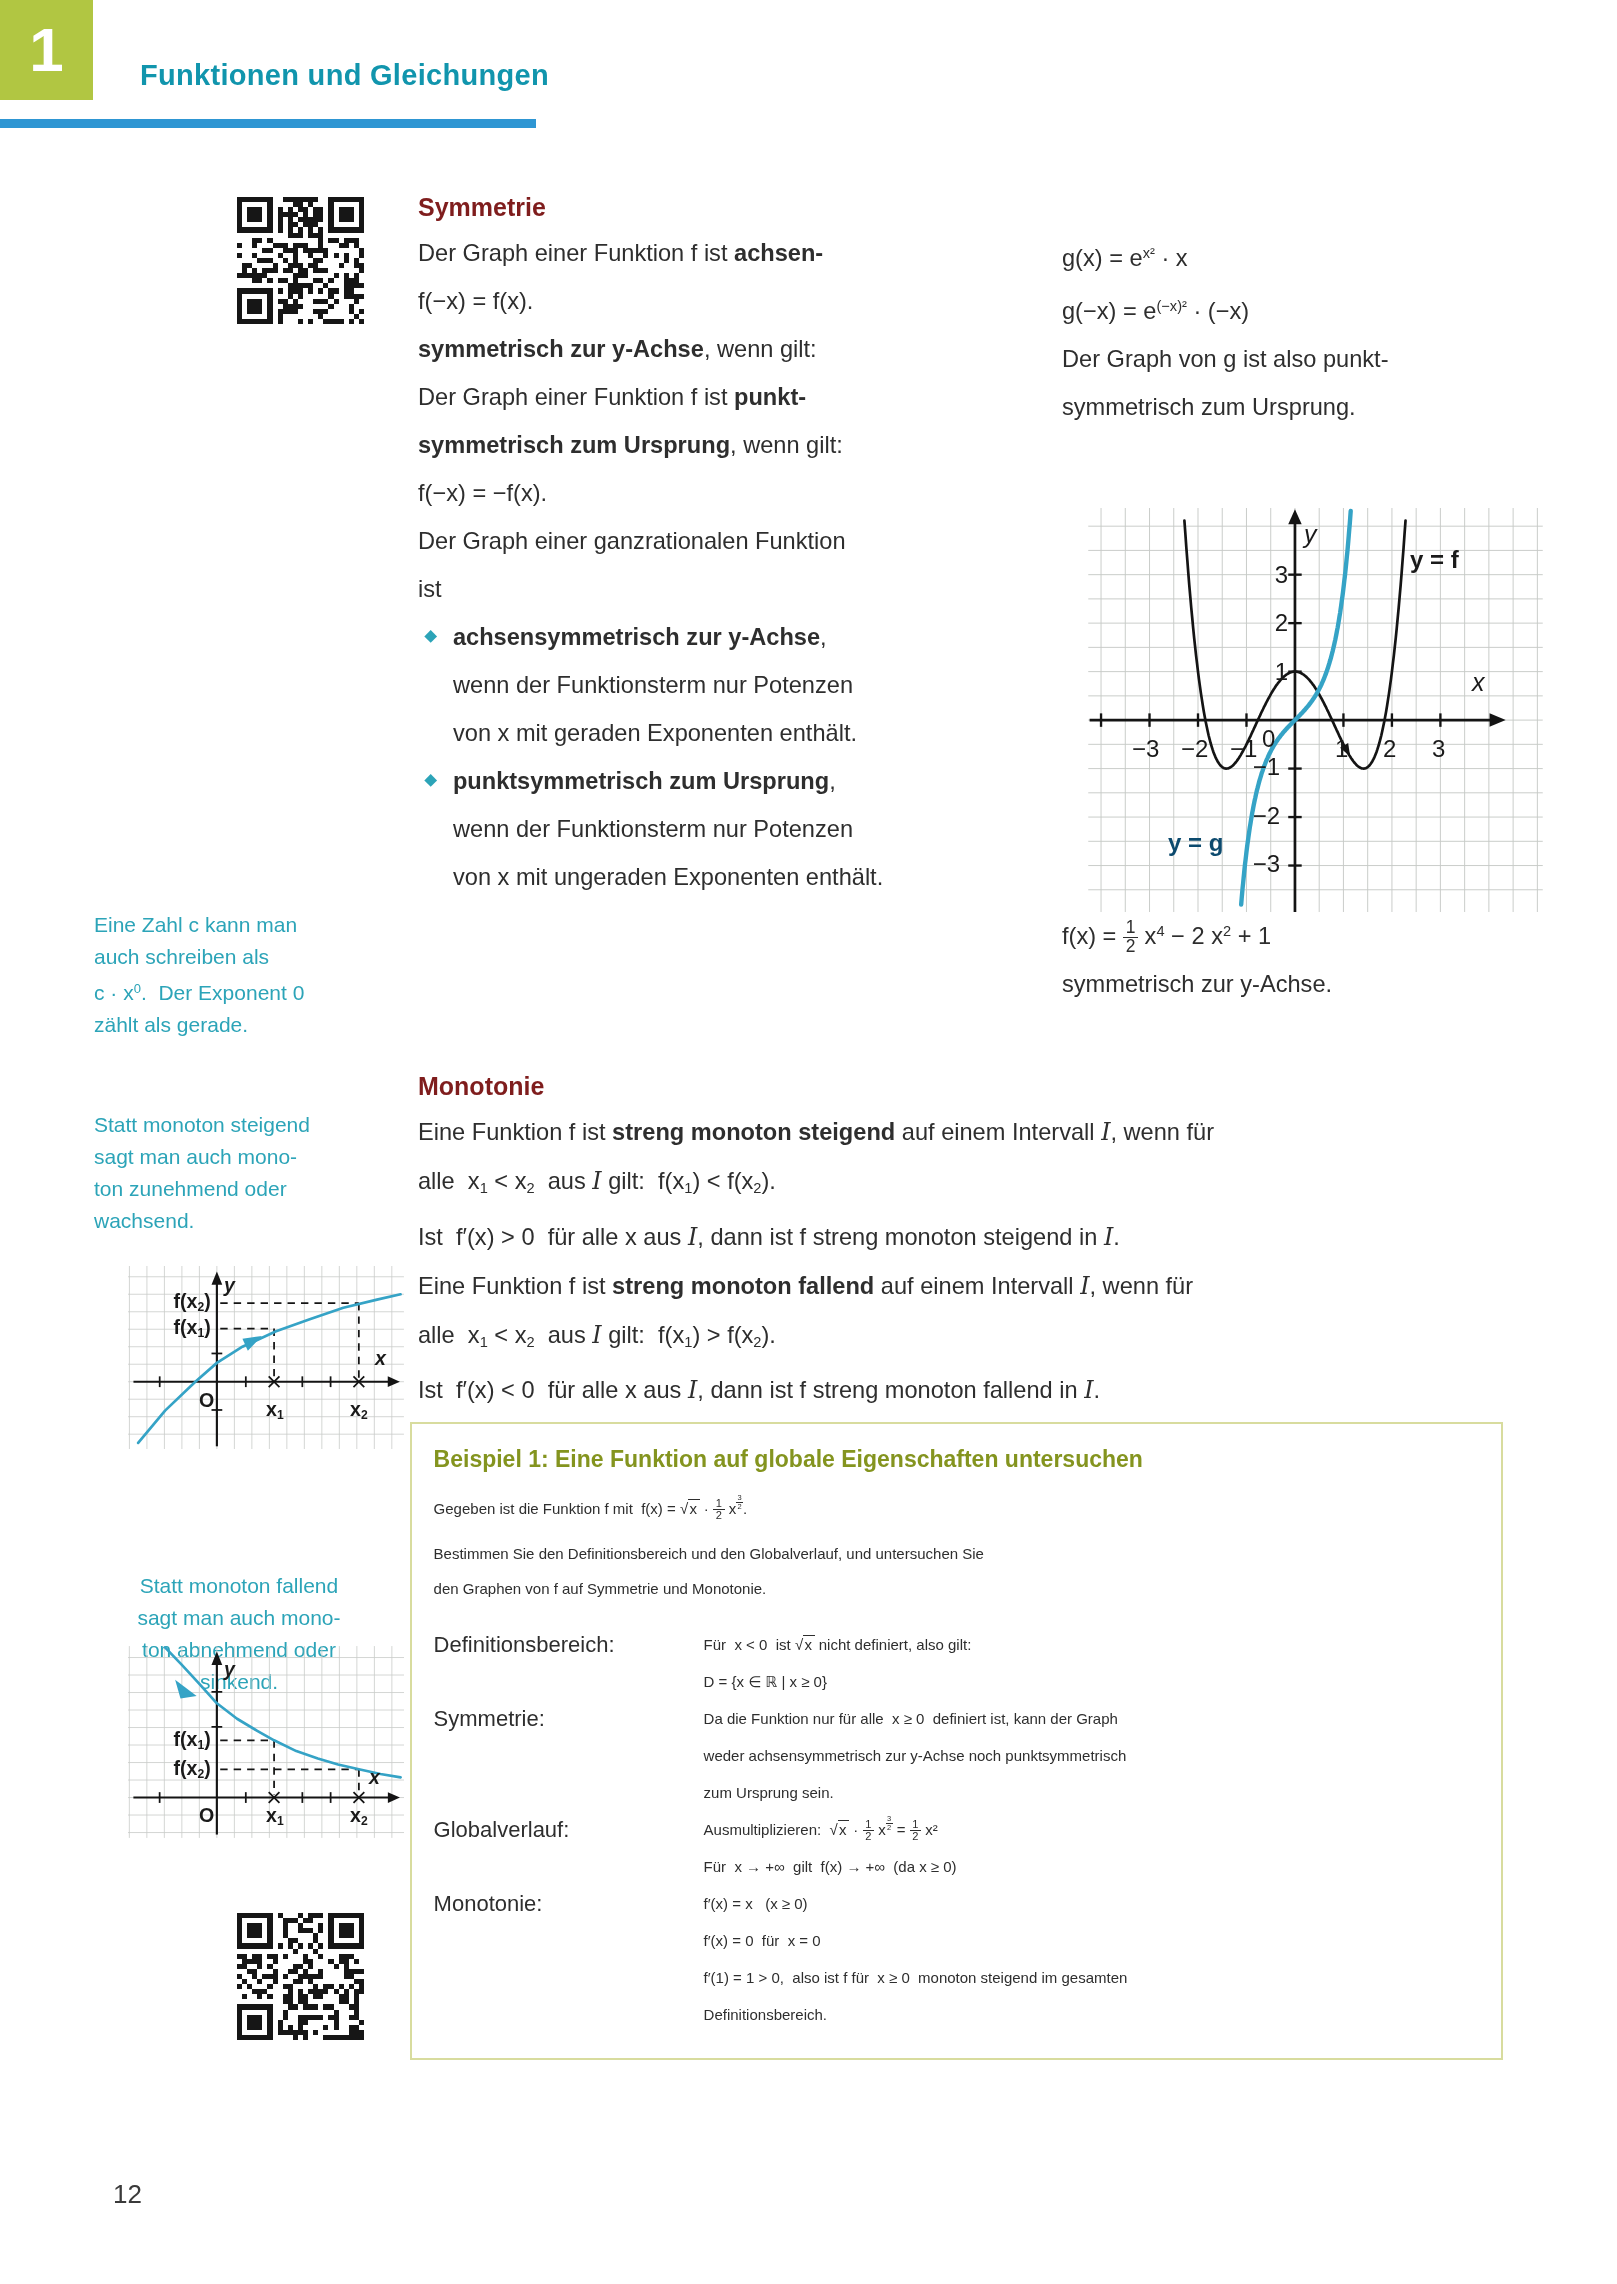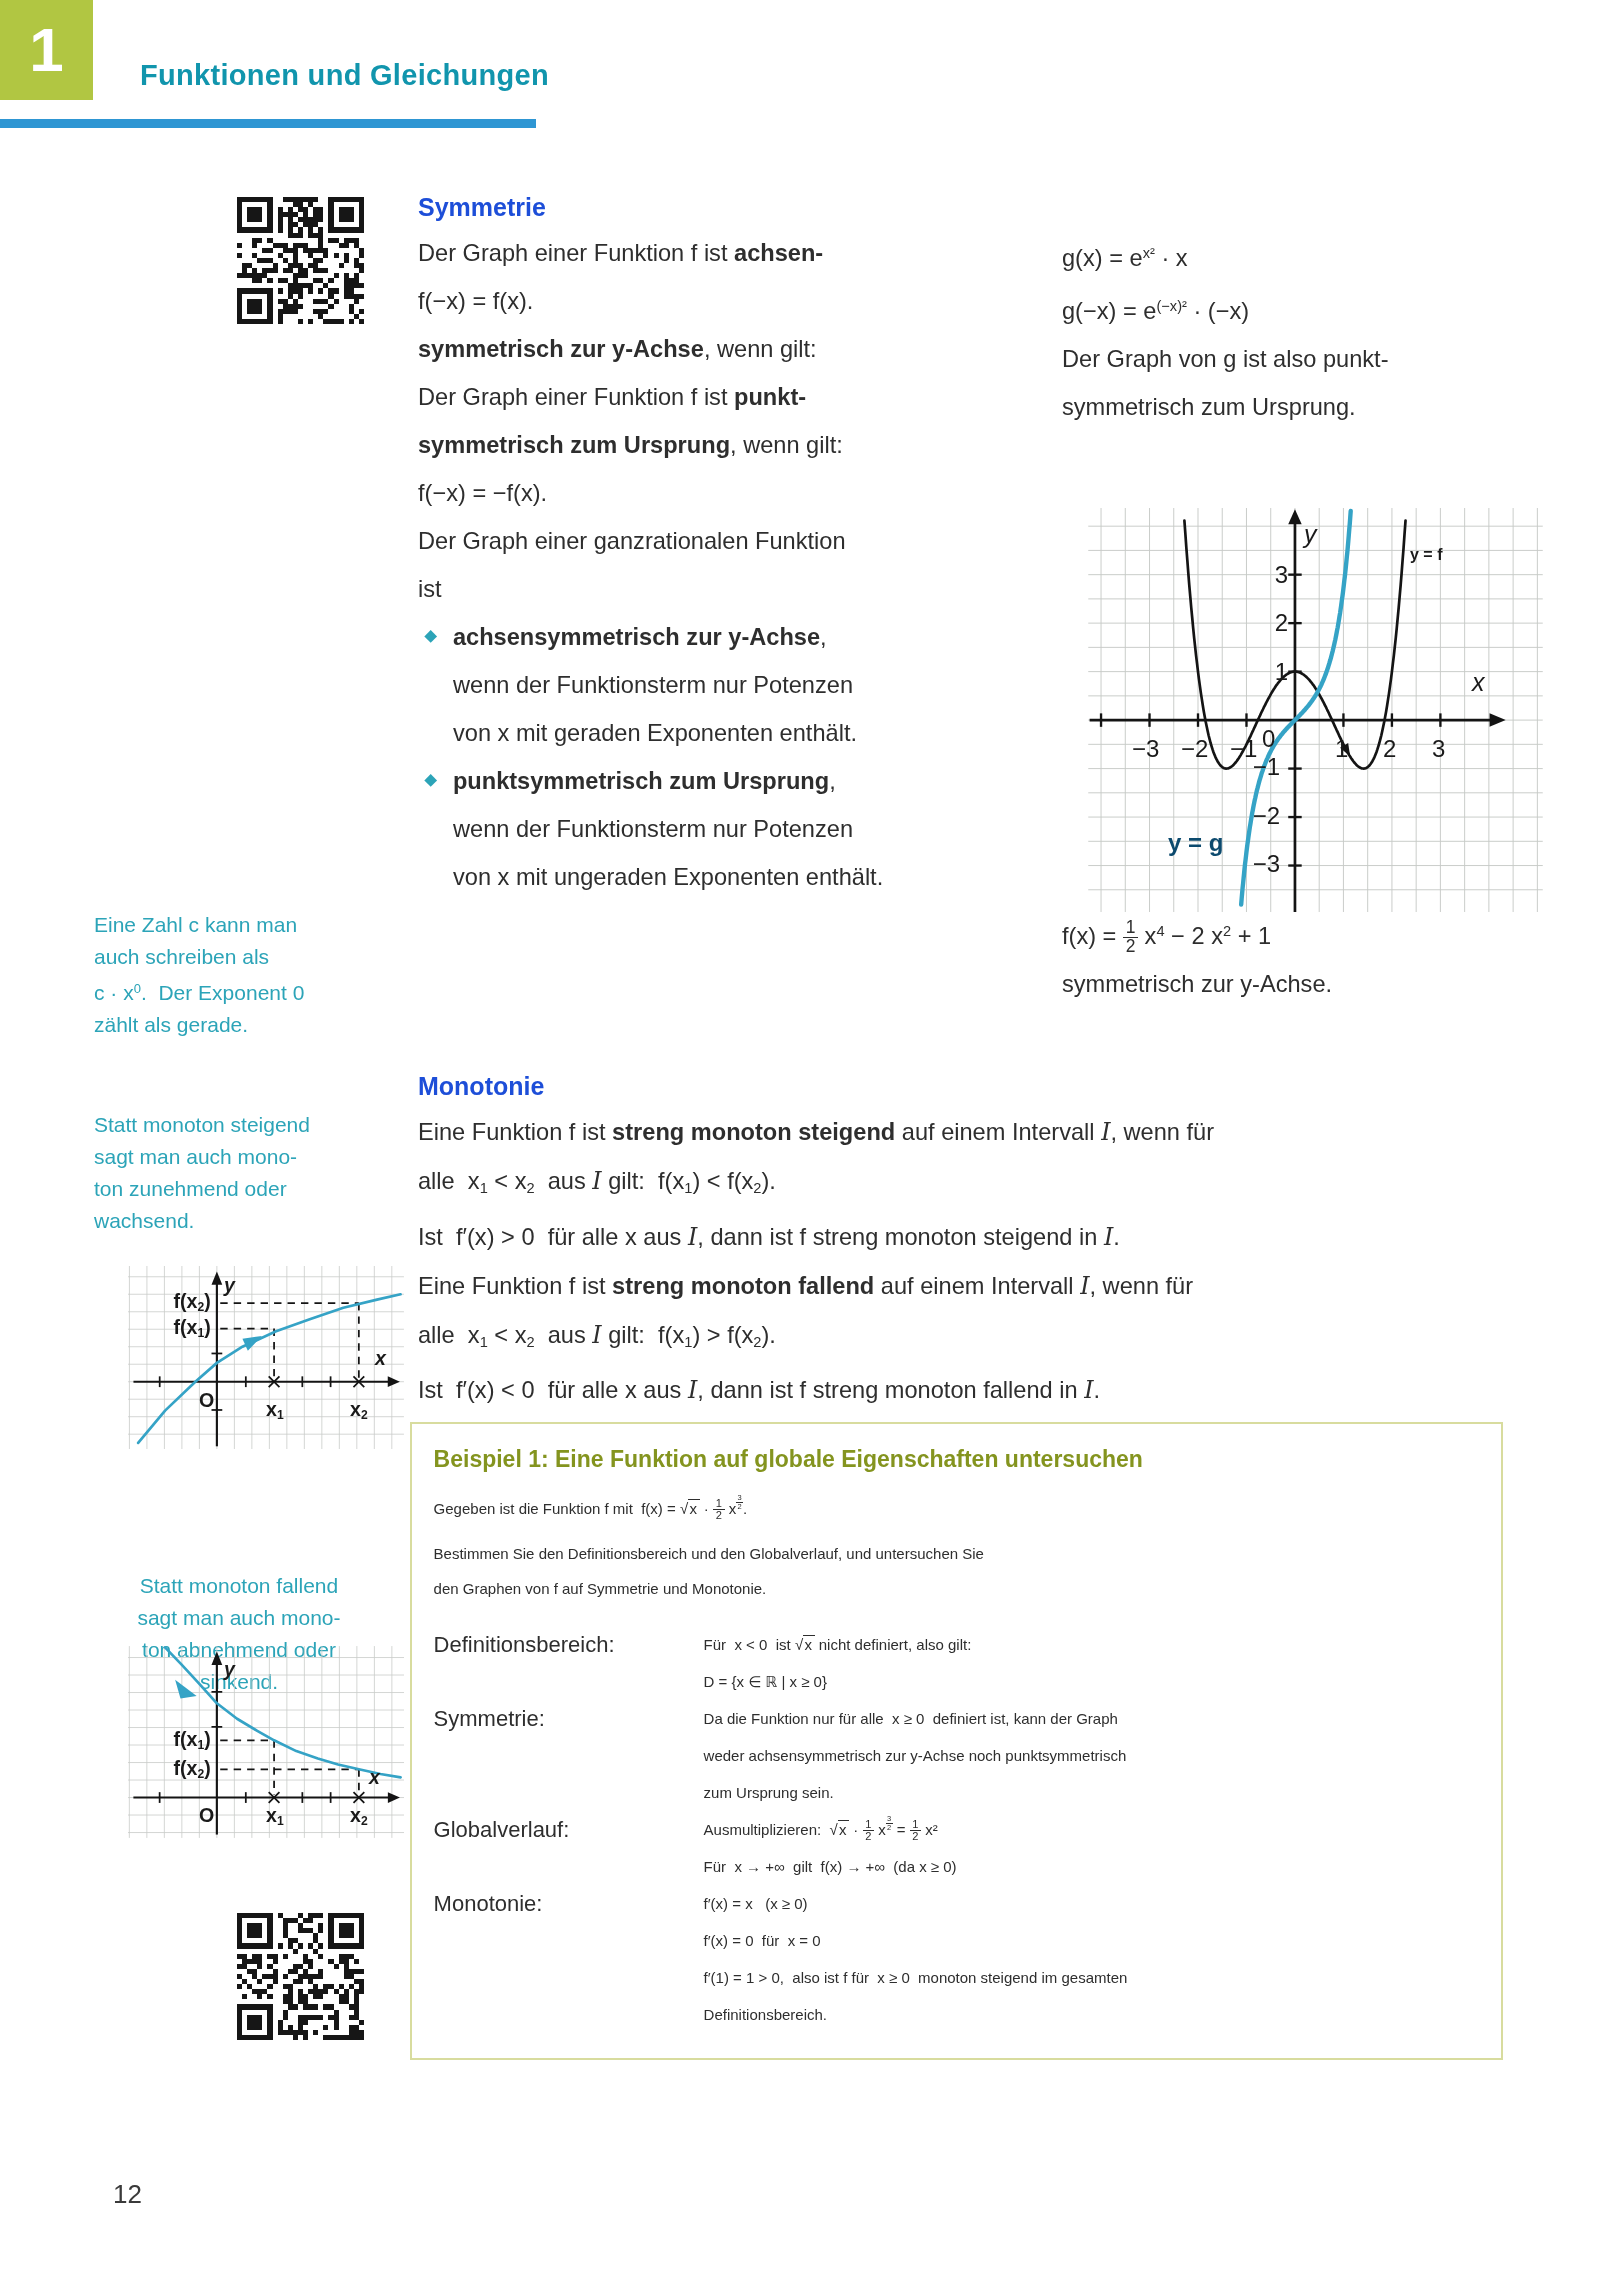--- a/index.html
+++ b/index.html
@@ -12,21 +12,21 @@
   .chapter-box span{color:#fff;font-size:62px;font-weight:bold;line-height:1;}
   .page-title{position:absolute;left:140px;top:59px;font-size:29px;font-weight:bold;color:#1195ad;letter-spacing:0.3px;}
   .header-bar{position:absolute;left:0;top:119px;width:536px;height:9.4px;background:#2e96d3;}
 
   
   .qr{position:absolute;width:127px;height:127px;background:#fff;}
   .qr1{left:237px;top:197px;}
   .qr2{left:237px;top:1913px;}
 
   
-  h2.sec{margin:0;font-size:25px;font-weight:bold;color:#1d4ed8;height:43px;line-height:43px;}
+  h2.sec{margin:0;font-size:25px;font-weight:bold;color:#7f1d1d;height:43px;line-height:43px;}
   .col-left{position:absolute;left:418px;top:186px;width:637px;}
   .col-right{position:absolute;left:1062px;top:229px;width:499px;}
   .ln{font-size:23.6px;line-height:48px;white-space:nowrap;}
   .blt{display:inline-block;width:9.4px;height:9.4px;background:#2ca4b8;transform:rotate(45deg);
        margin:0 17.5px 3.4px 8px;}
   .ind{display:inline-block;width:35px;}
   .ind2{display:inline-block;width:84px;}
 
   .mono-block{position:absolute;left:418px;top:1065px;width:1112px;}
   .mono-block .ln{line-height:49px;}
@@ -50,21 +50,21 @@
   .note .ln{font-size:21px;line-height:32px;white-space:nowrap;}
   .n1{top:909px;} .n2{top:1109px;} .n3{top:1570px;text-align:center;}
 
   
   .fig{position:absolute;}
   .fig-main{left:1048px;top:497px;width:455px;height:404px;}
   .fig-a{left:88px;top:1255px;width:276px;height:183px;}
   .fig-b{left:88px;top:1635px;width:276px;height:192px;}
   .fig svg{position:absolute;left:0;top:0;}
   .glabel{position:absolute;font-size:24px;color:#1a1a1a;white-space:nowrap;}
-  .gl-f{font-weight:bold;font-size:16px;}
+  .gl-f{font-weight:bold;font-size:24px;}
   .gl-g{font-weight:bold;font-size:24px;color:#0c4a6e;}
   .gl-ax{font-style:italic;font-size:25px;}
   .gl-tick{font-size:24px;}
   .tr{width:40px;text-align:right;display:inline-block;}
   .slabel{position:absolute;font-size:19.6px;font-weight:600;color:#1a1a1a;white-space:nowrap;}
   .slabel.tr{width:76px;text-align:right;}
   .slabel.it{font-style:italic;font-weight:600;}
 
   .fig-caption{position:absolute;left:1062px;top:907px;width:485px;}
   .fig-caption .ln{line-height:48px;}

